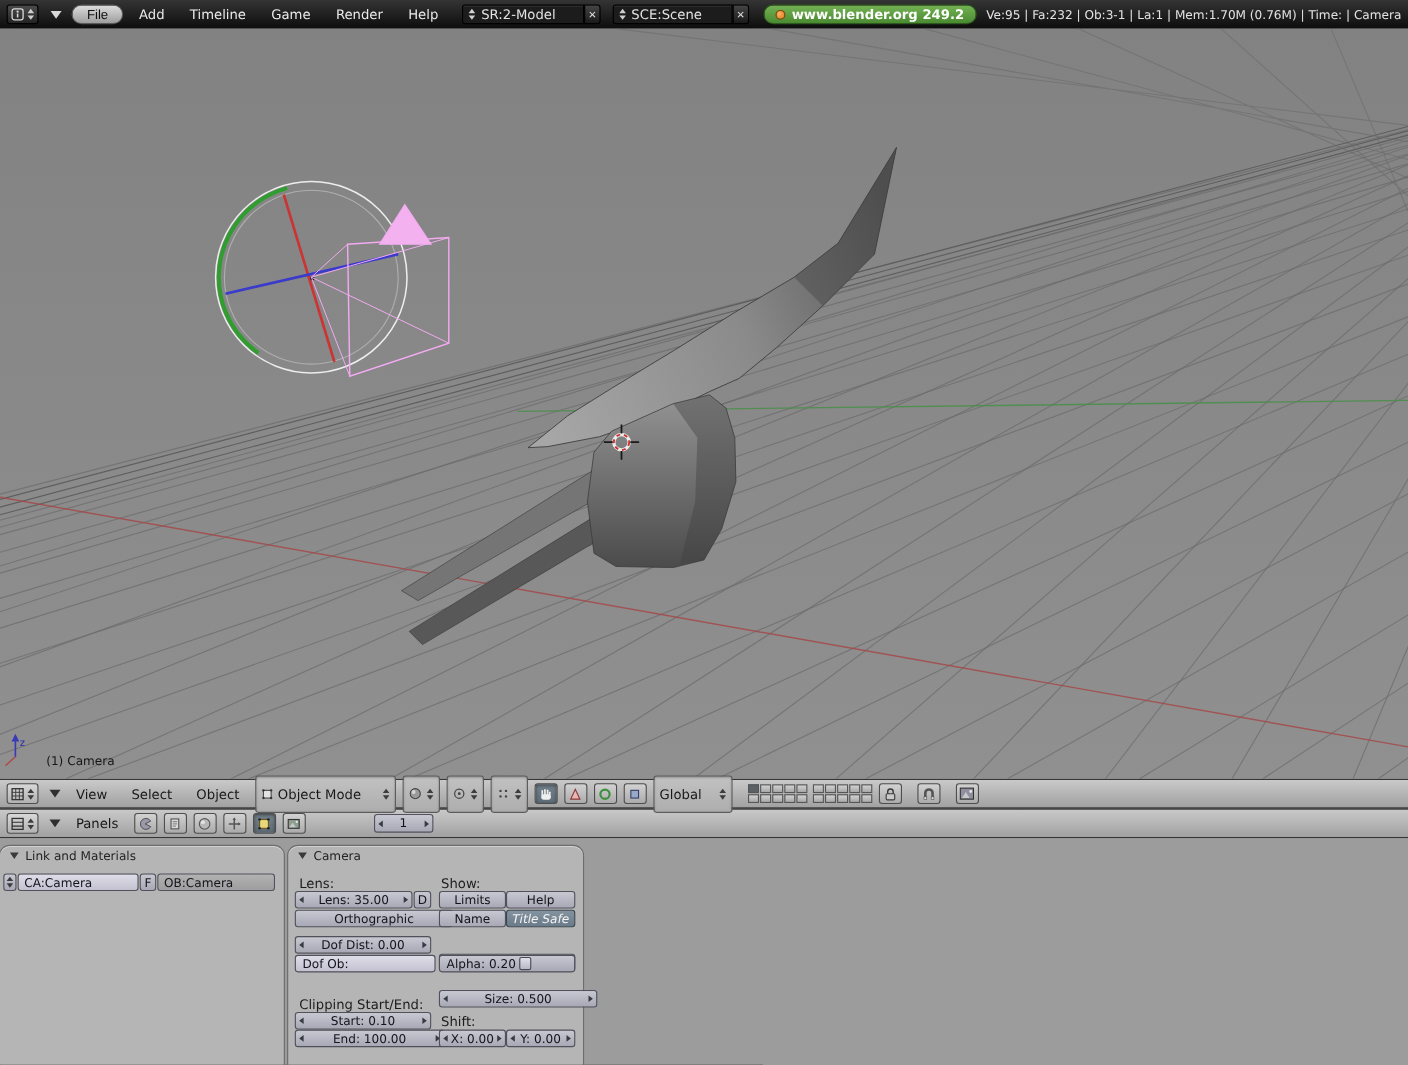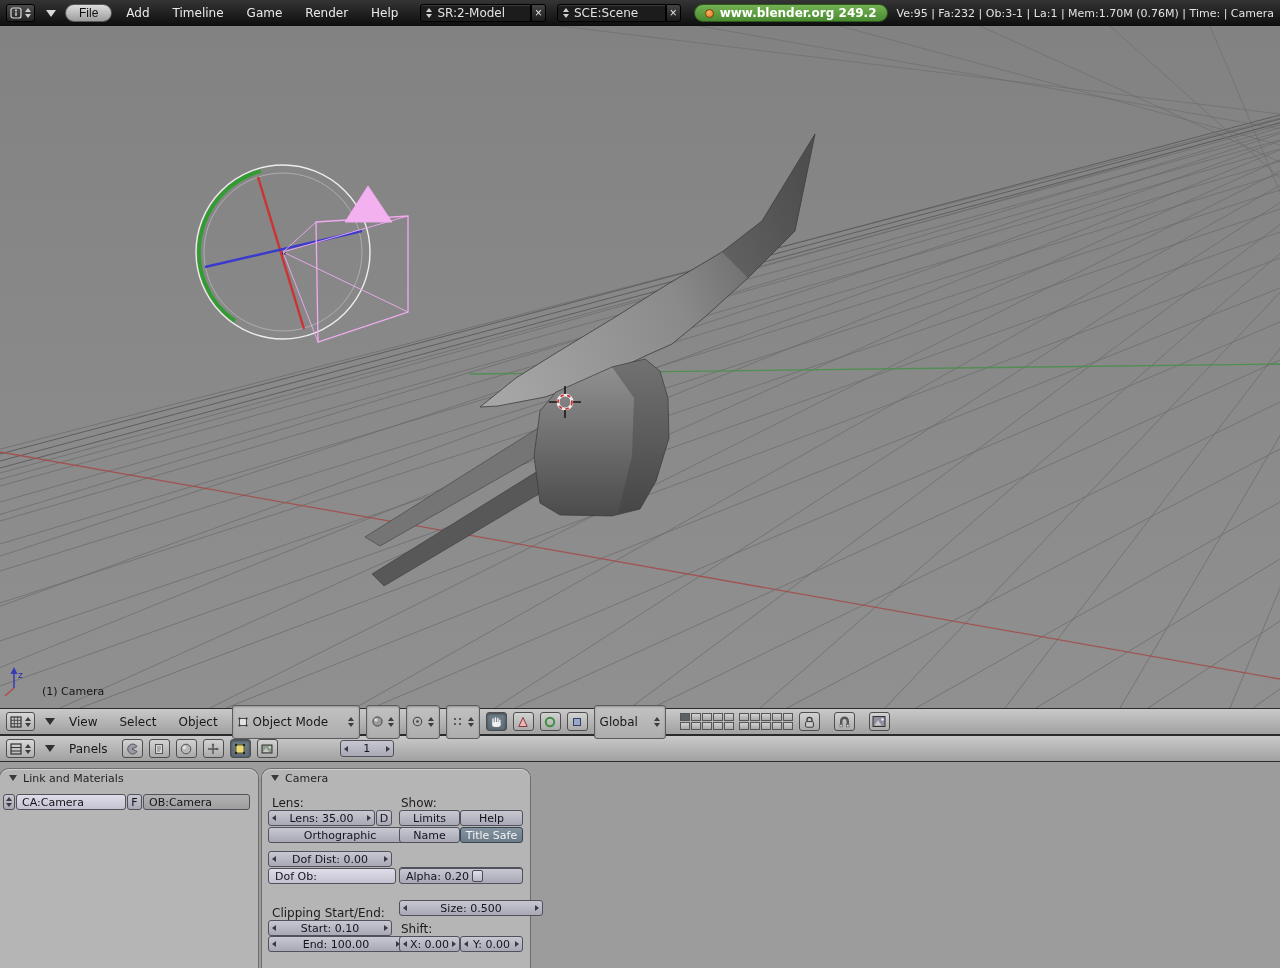--- a/index.html
+++ b/index.html
@@ -56,21 +56,21 @@
   
   .bw { position:relative; height:206px; background:#9c9c9c; font-size:11px; color:#1c1c1c; overflow:hidden; }
   .panel { position:absolute; top:7px; bottom:-4px; background:#b5b5b5; border-radius:9px 9px 0 0;
             box-shadow:0 0 0 1px rgba(60,60,60,.5), inset 0 1px 0 rgba(255,255,255,.4); }
   .phead { height:18px; display:flex; align-items:center; gap:6px; padding:0 9px; font-size:11px; color:#242424; }
   .ptri { width:0; height:0; border-left:4px solid transparent; border-right:4px solid transparent; border-top:6px solid #3a3a3a; }
   .w { position:absolute; height:16px; display:flex; align-items:center; justify-content:center; font-size:11px;
        border:1px solid #51515c; border-radius:3px; background:linear-gradient(#c8c8d2,#a8a8b6); color:#13131b; }
   .w.light { background:linear-gradient(#deddE8,#c4c2d1); }
   .w.gray { background:linear-gradient(#b2b2b2,#9e9e9e);text-align:right; }
-  .w.on-dark { background:linear-gradient(#8593a0,#6a7b89); color:#f4f4f4; border-color:#39454f; }
+  .w.on-dark { background:linear-gradient(#8593a0,#6a7b89); color:#f4f4f4; border-color:#39454f;font-style:italic; }
   .w.on-blue { background:linear-gradient(#c6d6e0,#9cb6c5); color:#15252e;margin-top:16px; }
   .na-l { position:absolute; left:3px; top:50%; transform:translateY(-50%); width:0; height:0;
           border-top:3.5px solid transparent; border-bottom:3.5px solid transparent; border-right:4.5px solid #393943; }
   .na-r { position:absolute; right:3px; top:50%; transform:translateY(-50%); width:0; height:0;
           border-top:3.5px solid transparent; border-bottom:3.5px solid transparent; border-left:4.5px solid #393943; }
   .knob { position:absolute; top:1px; bottom:1px; width:11px; border:1px solid #4a4a55; border-radius:2px;
           background:linear-gradient(#e0e0ea,#b8b8c6); }
   .w-label { position:absolute; font-size:12px; color:#1c1c1c; white-space:nowrap; }
 </style>
 </head>

